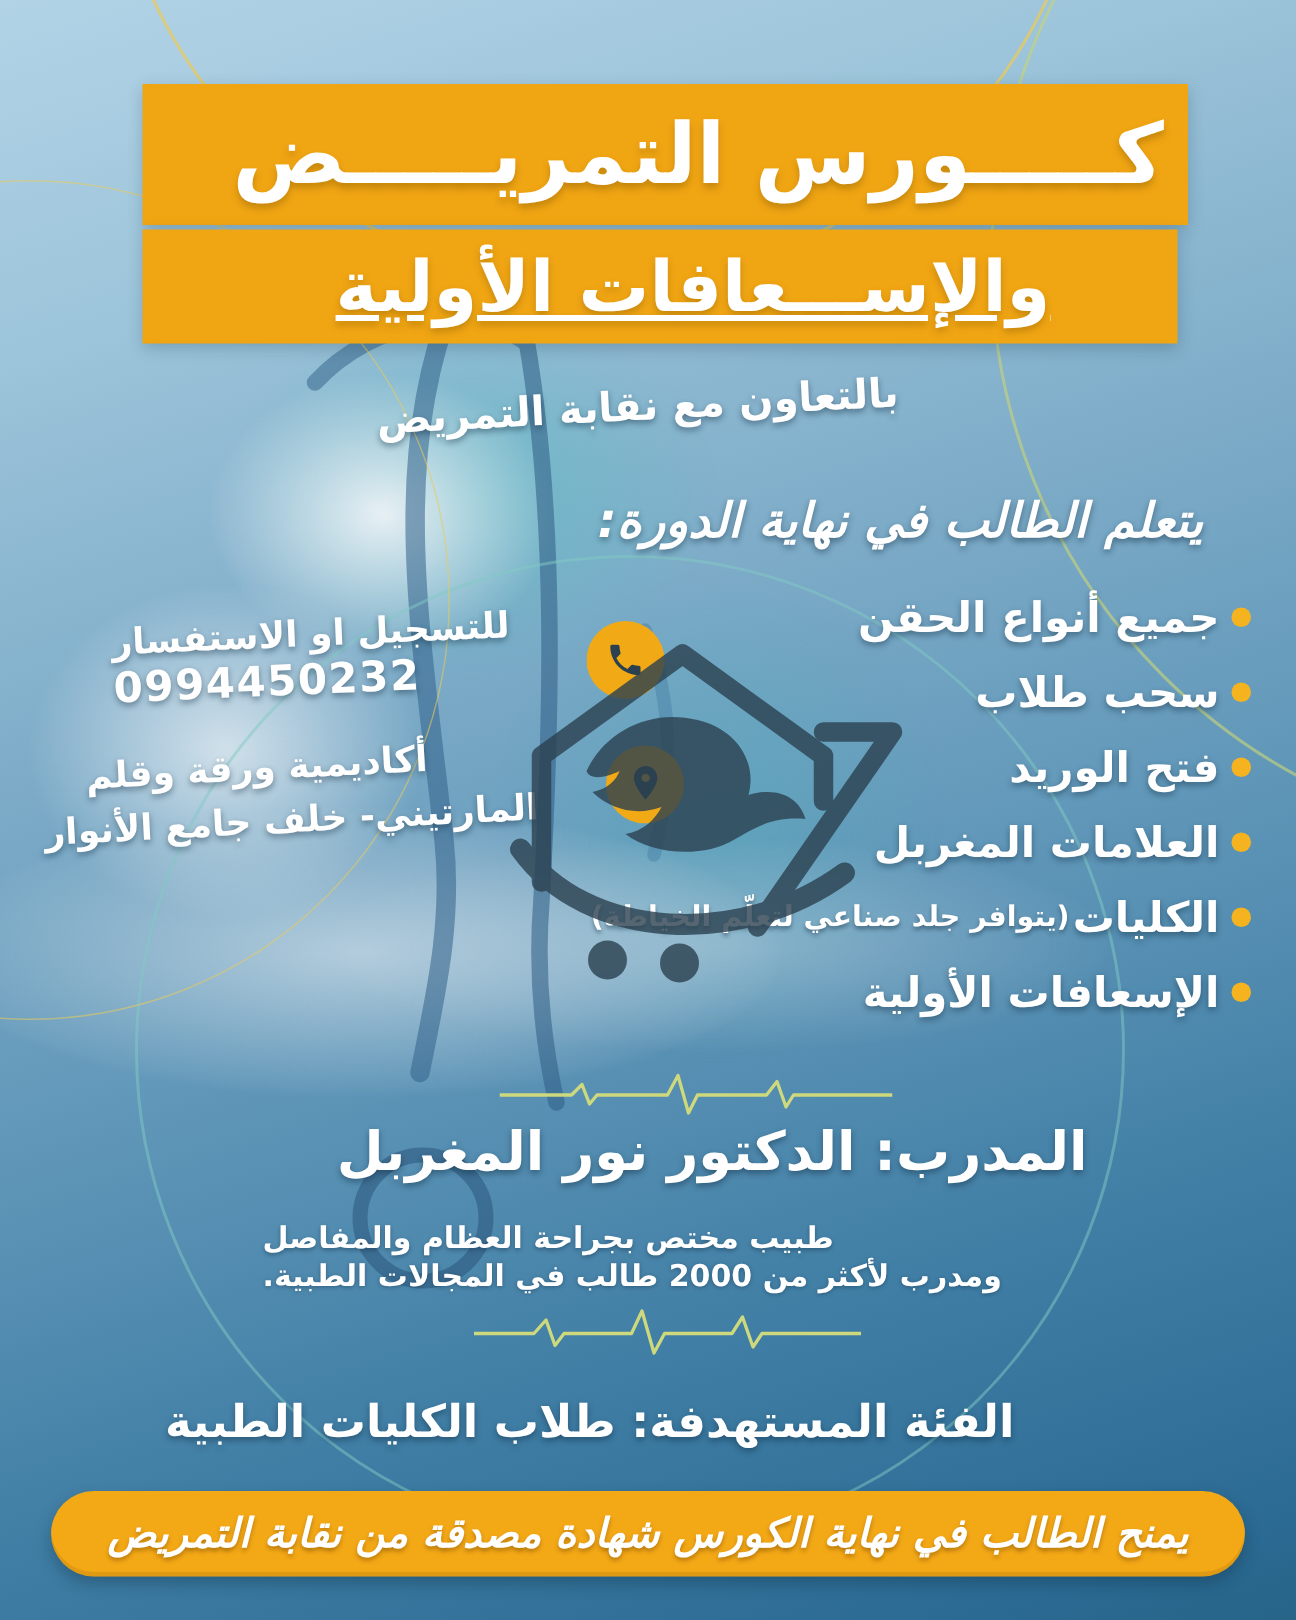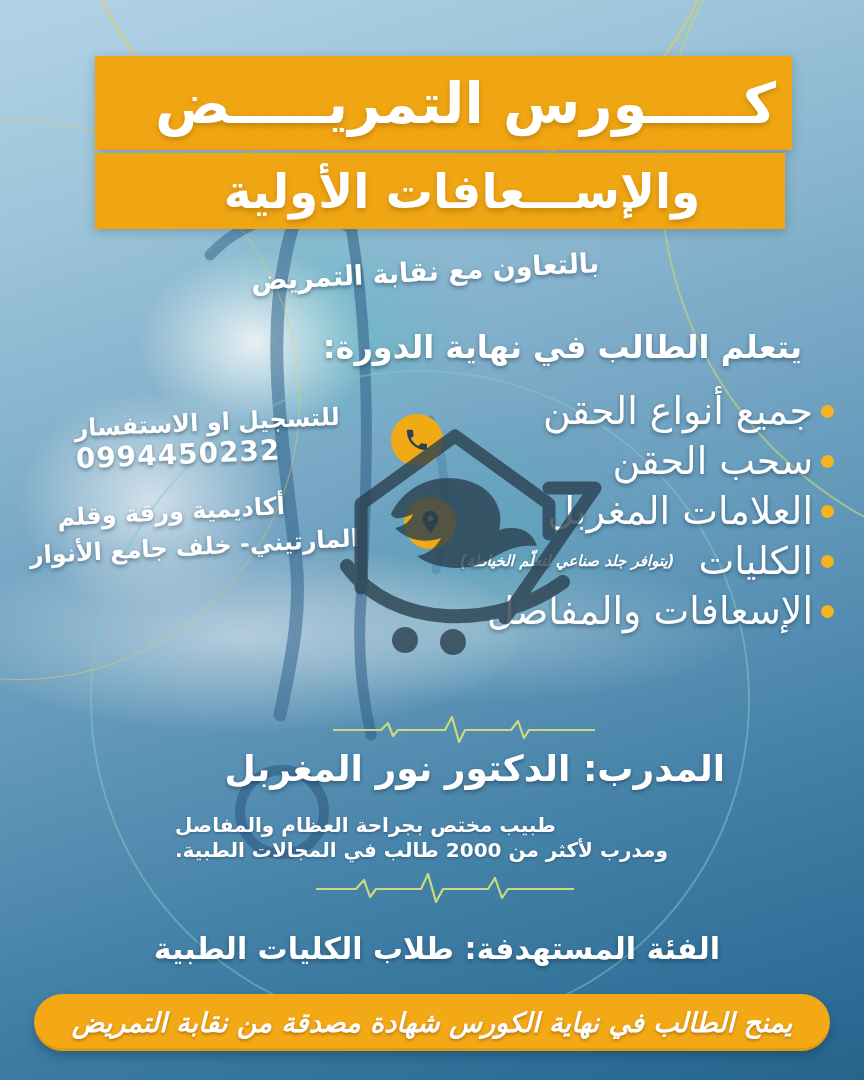--- a/index.html
+++ b/index.html
@@ -21,55 +21,55 @@
   
   .ring{position:absolute;border-radius:50%;}
   .ring.y1{left:70px;top:-470px;width:660px;height:660px;border:2px solid rgba(233,202,92,.75);}
   .ring.y2{left:660px;top:-215px;width:780px;height:780px;border:2px solid rgba(196,210,125,.65);}
   .ring.t1{left:90px;top:370px;width:660px;height:660px;border:2px solid rgba(130,202,196,.5);}
   .ring.y3{left:-260px;top:120px;width:560px;height:560px;border:1.5px solid rgba(233,202,92,.55);}
   
   .banner{position:absolute;background:#f0a513;display:flex;align-items:center;justify-content:center;
     box-shadow:0 3px 10px rgba(20,50,70,.25);}
   .banner1{left:95px;top:56px;width:697px;height:94px;}
-  .banner2{left:95px;top:153px;width:690px;height:76px;}
+  .banner2{left:95px;top:153px;width:690px;height:76px;text-decoration:underline;}
   .banner .t{font-weight:bold;white-space:nowrap;direction:rtl;
     text-shadow:0 3px 5px rgba(120,80,0,.35);margin-left:44px;}
   .banner1 .t{font-size:56px;}
   .banner2 .t{font-size:47px;}
   .shadowed{text-shadow:0 2px 4px rgba(10,35,55,.45);}
   .subtitle{position:absolute;left:205px;top:256px;width:440px;text-align:center;direction:rtl;
     font-size:27px;font-weight:bold;transform:rotate(-3deg);}
-  .heading{position:absolute;right:62px;top:328px;direction:rtl;font-size:32px;font-weight:bold;}
+  .heading{position:absolute;right:62px;top:328px;direction:rtl;font-size:32px;font-weight:bold;font-style:italic;}
   
   .bullets{position:absolute;right:30px;top:386px;display:flex;flex-direction:column;align-items:flex-start;direction:rtl;z-index:3;}
   .bullet-item{display:flex;align-items:center;height:50px;direction:rtl;}
   .dot{width:13px;height:13px;border-radius:50%;background:#f5b31f;margin-left:8px;flex:0 0 auto;}
-  .b-text{font-size:38px;font-weight:normal;white-space:nowrap;text-shadow:0 2px 4px rgba(10,35,55,.45);}
-  .b-note{font-size:15px;font-weight:bold;margin-right:24px;white-space:nowrap;text-shadow:0 2px 3px rgba(10,35,55,.45);font-style:italic;}
+  .b-text{font-size:28px;font-weight:bold;white-space:nowrap;text-shadow:0 2px 4px rgba(10,35,55,.45);}
+  .b-note{font-size:19px;font-weight:bold;margin-right:2px;white-space:nowrap;text-shadow:0 2px 3px rgba(10,35,55,.45);}
   
   .contact{position:absolute;left:75px;top:408px;width:292px;direction:rtl;text-align:left;transform:rotate(-2.5deg);z-index:4;}
   .contact .l1{font-size:24px;font-weight:bold;}
   .contact .l2{font-size:28px;font-weight:bold;letter-spacing:1px;direction:ltr;}
   .address{position:absolute;left:58px;top:492px;width:300px;direction:rtl;text-align:left;transform:rotate(-3deg);line-height:36px;z-index:4;}
   .address .l1,.address .l2{font-size:24px;font-weight:bold;white-space:nowrap;}
   .round-icon{position:absolute;width:52px;height:52px;z-index:4;}
   .phone-pos{left:391px;top:414px;}
   .pin-pos{left:404px;top:497px;}
   
   .watermark{position:absolute;left:333px;top:416px;width:282px;height:244px;opacity:.8;z-index:5;}
   
   .ecg1{position:absolute;left:333px;top:714px;width:262px;height:32px;}
   .ecg2{position:absolute;left:316px;top:872px;width:258px;height:34px;}
   
   .trainer{position:absolute;left:145px;top:748px;width:580px;direction:rtl;
     font-size:36px;font-weight:bold;white-space:nowrap;}
   .t-desc{position:absolute;left:175px;top:813px;width:520px;text-align:left;direction:rtl;
     font-size:20px;line-height:25px;font-weight:bold;text-shadow:0 1px 3px rgba(10,35,55,.4);}
-  .target{position:absolute;left:110px;top:931px;width:610px;text-align:right;direction:rtl;
+  .target{position:absolute;left:110px;top:931px;width:610px;text-align:left;direction:rtl;
     font-size:30px;font-weight:bold;white-space:nowrap;}
   
   .footer-banner{position:absolute;left:34px;top:994px;width:796px;height:57px;background:#f3a816;
     border-radius:29px;display:flex;align-items:center;justify-content:center;
     box-shadow:0 5px 10px rgba(15,45,65,.35), inset 0 -3px 0 rgba(140,90,0,.18);}
   .footer-banner .t{direction:rtl;font-size:27px;font-weight:bold;white-space:nowrap;
     text-shadow:0 2px 3px rgba(120,70,0,.45);font-style:italic;}
 </style>
 </head>
 <body>
@@ -110,36 +110,41 @@
   <div class="heading shadowed">يتعلم الطالب في نهاية الدورة:</div>
 
   <div class="bullets">
     <div class="bullet-item">
       <span class="dot"></span>
       <span class="b-text">جميع أنواع الحقن</span>
       <span class="b-note"></span>
     </div>
     <div class="bullet-item">
       <span class="dot"></span>
-      <span class="b-text">سحب الحقن</span>
+      <span class="b-text">سحب طلاب</span>
+      <span class="b-note"></span>
+    </div>
+    <div class="bullet-item">
+      <span class="dot"></span>
+      <span class="b-text">فتح الوريد</span>
       <span class="b-note"></span>
     </div>
     <div class="bullet-item">
       <span class="dot"></span>
       <span class="b-text">العلامات المغربل</span>
       <span class="b-note"></span>
     </div>
     <div class="bullet-item">
       <span class="dot"></span>
       <span class="b-text">الكليات</span>
       <span class="b-note">(يتوافر جلد صناعي لتعلّم الخياطة)</span>
     </div>
     <div class="bullet-item">
       <span class="dot"></span>
-      <span class="b-text">الإسعافات والمفاصل</span>
+      <span class="b-text">الإسعافات الأولية</span>
       <span class="b-note"></span>
     </div>
   </div>
 
   <div class="contact shadowed">
     <div class="l1">للتسجيل او الاستفسار</div>
     <div class="l2">0994450232</div>
   </div>
   <svg class="round-icon phone-pos" viewBox="0 0 52 52">
     <circle cx="26" cy="26" r="26" fill="#f2a916"></circle>

